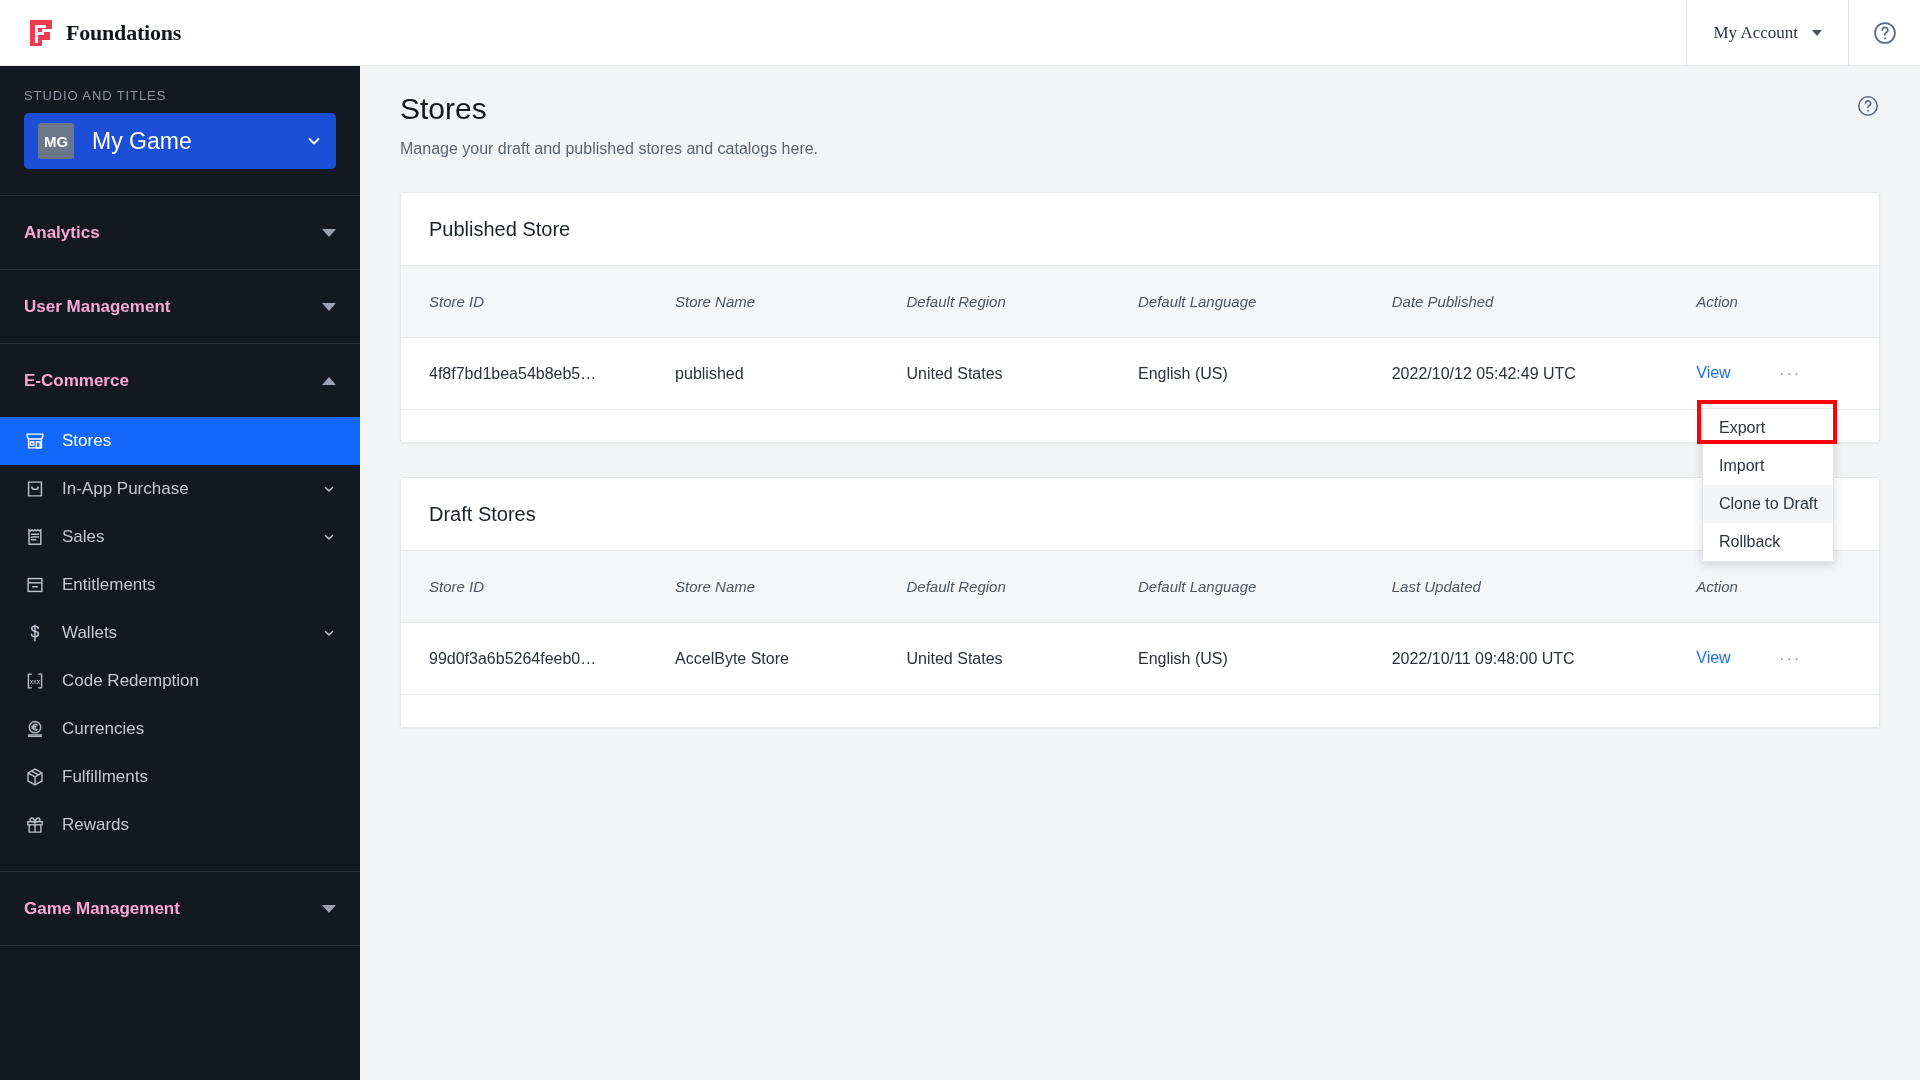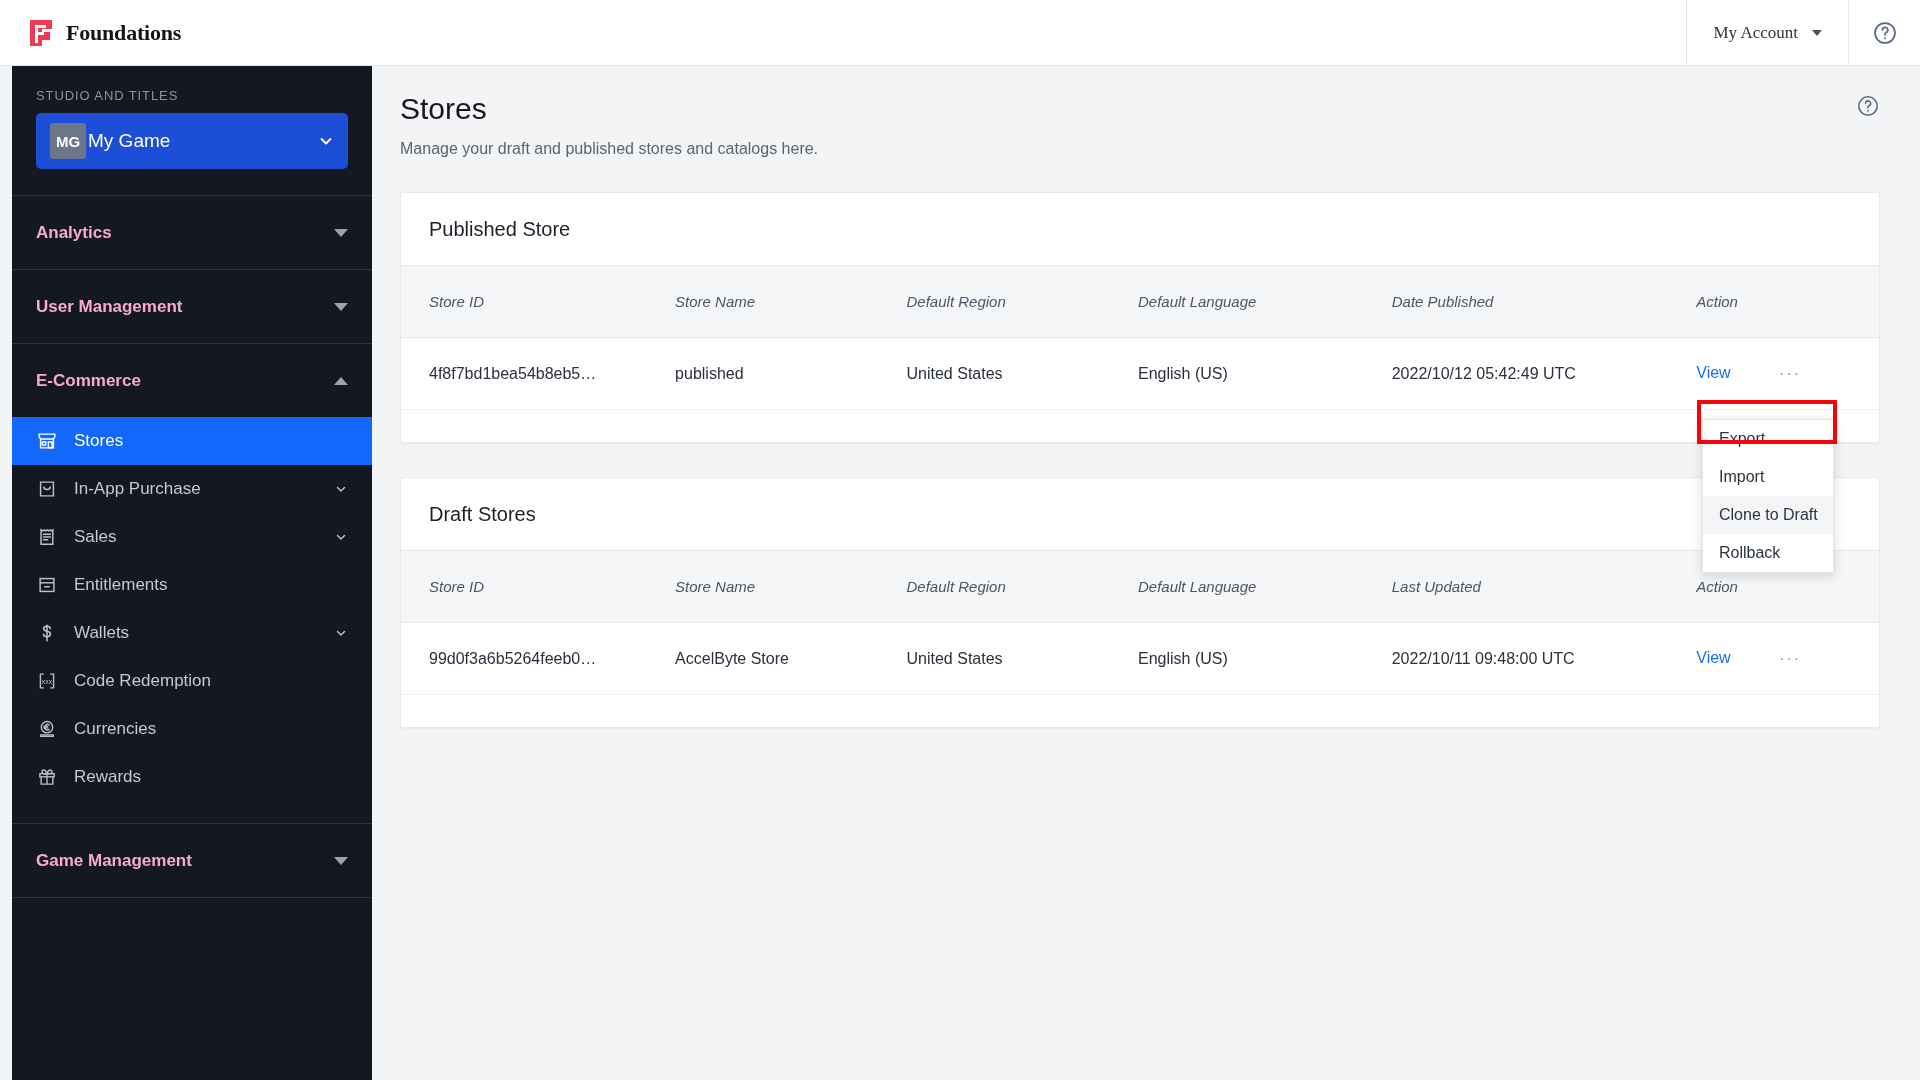--- a/index.html
+++ b/index.html
@@ -30,37 +30,37 @@
     width: 0; height: 0; border-left: 5px solid transparent;
     border-right: 5px solid transparent; border-top: 6px solid #4a5360;
   }
   .help-btn {
     height: 66px; width: 72px; border-left: 1px solid #e4e6ea;
     display: flex; align-items: center; justify-content: center; cursor: pointer;
   }
 
   
   .sidebar {
-    position: absolute; top: 66px; left: 12px; width: 360px; height: 1014px;
+    position: absolute; top: 66px; left: 0; width: 360px; height: 1014px;
     background: #141820; color: #c7ccd6; overflow: hidden; z-index: 30;
   }
   .side-label {
     font-size: 13px; letter-spacing: 0.9px; color: #8b93a2;
     padding: 22px 24px 10px 24px; font-weight: 400;
   }
   .title-select {
     margin: 0 24px; height: 56px; background: #1d4ed8; border-radius: 5px;
     display: flex; align-items: center; padding: 0 14px; cursor: pointer;
   }
   .title-badge {
     width: 36px; height: 36px; border-radius: 3px; background: #6b7689;
     color: #ffffff; font-size: 15px; font-weight: 700;
     display: flex; align-items: center; justify-content: center;
   }
-  .title-name { flex: 1; margin-left: 2px; font-size: 19px; color: #ffffff; }
+  .title-name { flex: 1; margin-left: 18px; font-size: 23px; color: #ffffff; }
   .chev { width: 16px; height: 16px; display: block; }
 
   .side-divider { height: 1px; background: #2b313c; margin: 0; }
 
   .section-head {
     height: 73px; display: flex; align-items: center; padding: 0 24px;
     font-size: 17px; font-weight: 700; color: #f9a8d4; cursor: pointer;
   }
   .section-head .sp { flex: 1; }
   .tri-down { width:0;height:0;border-left:7px solid transparent;border-right:7px solid transparent;border-top:8px solid #9aa3b2; }
@@ -107,21 +107,21 @@
   .c6 { width: 180px; }
   .view-link { color: #1a6ef0; cursor: pointer; }
   .dots {
     display: inline-block; margin-left: 44px; color: #8d96a4;
     letter-spacing: 2px; font-size: 16px; cursor: pointer; vertical-align: middle;
   }
   .card-foot { height: 32px; }
 
   
   .dropdown {
-    position: absolute; left: 1702px; top: 419px; width: 132px;
+    position: absolute; left: 1702px; top: 408px; width: 132px;
     background: #ffffff; border: 1px solid #e3e5e9;
     box-shadow: 0 3px 10px rgba(16,22,30,0.16); z-index: 50;
   }
   .dd-item {
     height: 38px; display: flex; align-items: center; padding: 0 16px;
     font-size: 16px; color: #2c3440; cursor: pointer; white-space: nowrap;
   }
   .dd-item.hl { background: #f4f5f7; }
   .red-box {
     position: absolute; left: 1697px; top: 400px; width: 140px; height: 44px;
@@ -251,20 +251,27 @@
 
     <div class="nav-item">
       <svg class="ico" viewBox="0 0 24 24" fill="none" stroke="#b9c0cc" stroke-width="1.5">
         <circle cx="12" cy="10" r="6.2"></circle>
         <path d="M14.3 7.7a3 3 0 1 0 0 4.7M8.6 9.2h4.2M8.6 10.8h4.2" stroke-linecap="round"></path>
         <path d="M5.2 18.4h13.6v1.6H5.2z"></path>
       </svg>
       <span class="lbl">Currencies</span>
     </div>
 
+    <div class="nav-item">
+      <svg class="ico" viewBox="0 0 24 24" fill="none" stroke="#b9c0cc" stroke-width="1.5" stroke-linejoin="round">
+        <path d="M12 3.4l7.6 4.2v8.8L12 20.6 4.4 16.4V7.6z"></path>
+        <path d="M4.4 7.6L12 11.9l7.6-4.3M12 11.9v8.7M8.2 5.5l7.6 4.2"></path>
+      </svg>
+      <span class="lbl">Fulfillments</span>
+    </div>
 
     <div class="nav-item">
       <svg class="ico" viewBox="0 0 24 24" fill="none" stroke="#b9c0cc" stroke-width="1.5">
         <rect x="4.2" y="8.4" width="15.6" height="3.4"></rect>
           <path d="M5.6 11.8v8h12.8v-8"></path>
           <path d="M12 8.4v11.4"></path>
         <path d="M12 8.4S10.6 4.4 8.6 4.4a1.9 1.9 0 0 0 0 4zM12 8.4s1.4-4 3.4-4a1.9 1.9 0 0 1 0 4z"></path>
       </svg>
       <span class="lbl">Rewards</span>
     </div>

